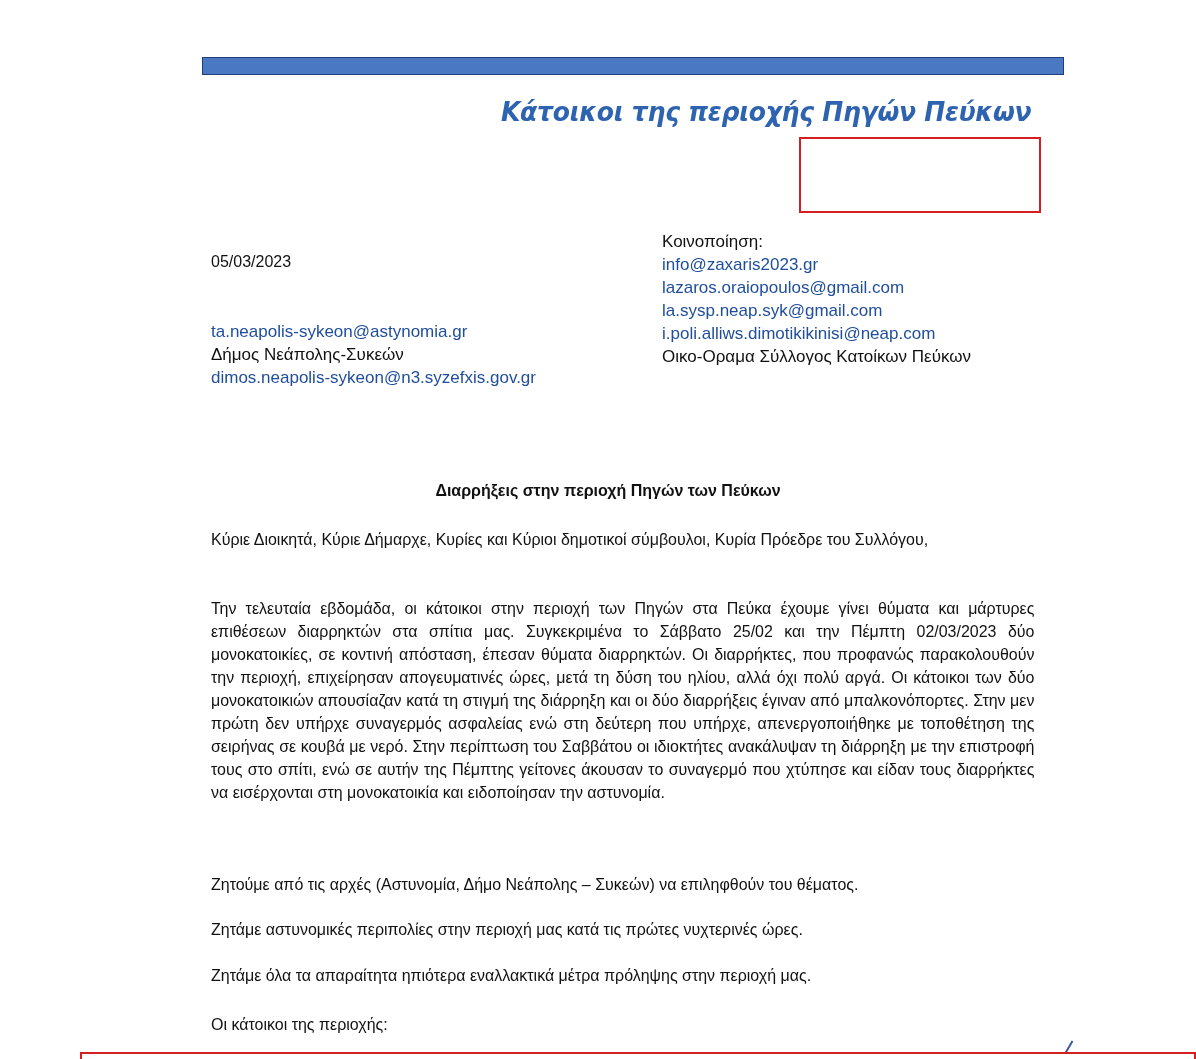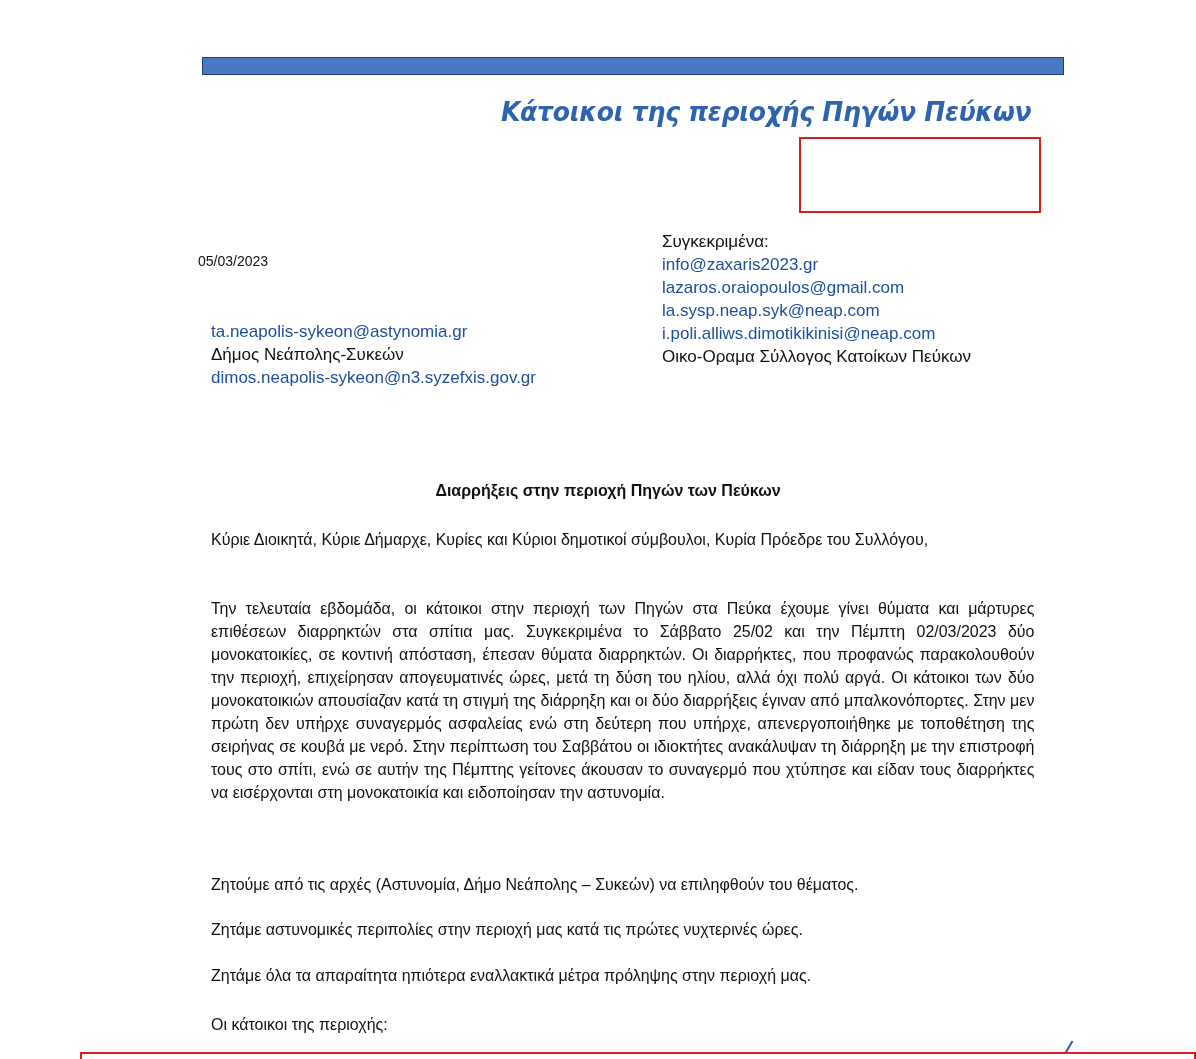--- a/index.html
+++ b/index.html
@@ -15,21 +15,21 @@
     position: absolute; right: 165px; top: 96px;
     font-family: "DejaVu Sans", sans-serif; font-weight: bold; font-style: italic;
     font-size: 27px; color: #2e63b0; letter-spacing: -0.3px; white-space: nowrap;
     transform: scaleX(0.93); transform-origin: right center;
   }
   .redact-box {
     position: absolute; left: 799px; top: 137px; width: 242px; height: 76px;
     border: 2px solid #d42020; box-sizing: border-box; background: #ffffff;
   }
   .date {
-    position: absolute; left: 198px; top: 253px; font-size: 14px;
+    position: absolute; left: 211px; top: 253px; font-size: 16px;
   }
   .recipients {
     position: absolute; left: 211px; top: 320px; font-size: 17px; line-height: 23px;
   }
   .cc {
     position: absolute; left: 662px; top: 230px; font-size: 17px; line-height: 23px;
   }
   .line { display: block; white-space: nowrap; }
   a.email { color: #1f4e9c; }
   .subject {
@@ -67,24 +67,24 @@
 
 <div class="date">05/03/2023</div>
 
 <div class="recipients">
   <a class="line email">ta.neapolis-sykeon@astynomia.gr</a>
   <span class="line">Δήμος Νεάπολης-Συκεών</span>
   <a class="line email">dimos.neapolis-sykeon@n3.syzefxis.gov.gr</a>
 </div>
 
 <div class="cc">
-  <span class="line">Συγκεκριμένα:</span>
+  <span class="line">Κοινοποίηση:</span>
   <a class="line email">info@zaxaris2023.gr</a>
   <a class="line email">lazaros.oraiopoulos@gmail.com</a>
-  <a class="line email">la.sysp.neap.syk@neap.com</a>
+  <a class="line email">la.sysp.neap.syk@gmail.com</a>
   <a class="line email">i.poli.alliws.dimotikikinisi@neap.com</a>
   <span class="line">Οικο-Οραμα Σύλλογος Κατοίκων Πεύκων</span>
 </div>
 
 <div class="subject">Διαρρήξεις στην περιοχή Πηγών των Πεύκων</div>
 
 <div class="body-text salutation">Κύριε Διοικητά, Κύριε Δήμαρχε, Κυρίες και Κύριοι δημοτικοί σύμβουλοι, Κυρία Πρόεδρε του Συλλόγου,</div>
 <div class="body-text para1">Την τελευταία εβδομάδα, οι κάτοικοι στην περιοχή των Πηγών στα Πεύκα έχουμε γίνει θύματα και μάρτυρες επιθέσεων διαρρηκτών στα σπίτια  μας.  Συγκεκριμένα το Σάββατο 25/02 και την Πέμπτη 02/03/2023 δύο μονοκατοικίες, σε κοντινή απόσταση, έπεσαν θύματα διαρρηκτών.  Οι διαρρήκτες, που προφανώς παρακολουθούν την περιοχή, επιχείρησαν απογευματινές ώρες, μετά τη δύση του ηλίου, αλλά όχι πολύ αργά.  Οι κάτοικοι των δύο μονοκατοικιών απουσίαζαν κατά τη στιγμή της διάρρηξη και οι δύο διαρρήξεις έγιναν από μπαλκονόπορτες.  Στην μεν πρώτη δεν υπήρχε συναγερμός ασφαλείας ενώ στη δεύτερη που υπήρχε, απενεργοποιήθηκε με τοποθέτηση της σειρήνας σε κουβά με νερό.   Στην περίπτωση του Σαββάτου οι ιδιοκτήτες ανακάλυψαν τη διάρρηξη με την επιστροφή τους στο σπίτι, ενώ σε αυτήν της Πέμπτης γείτονες άκουσαν το συναγερμό που χτύπησε και είδαν τους διαρρήκτες να εισέρχονται στη μονοκατοικία και ειδοποίησαν την αστυνομία.</div>
 <div class="body-text req1">Ζητούμε από τις αρχές (Αστυνομία, Δήμο Νεάπολης – Συκεών) να επιληφθούν του θέματος.</div>
 <div class="body-text req2">Ζητάμε αστυνομικές περιπολίες στην περιοχή μας  κατά τις πρώτες νυχτερινές ώρες.</div>

